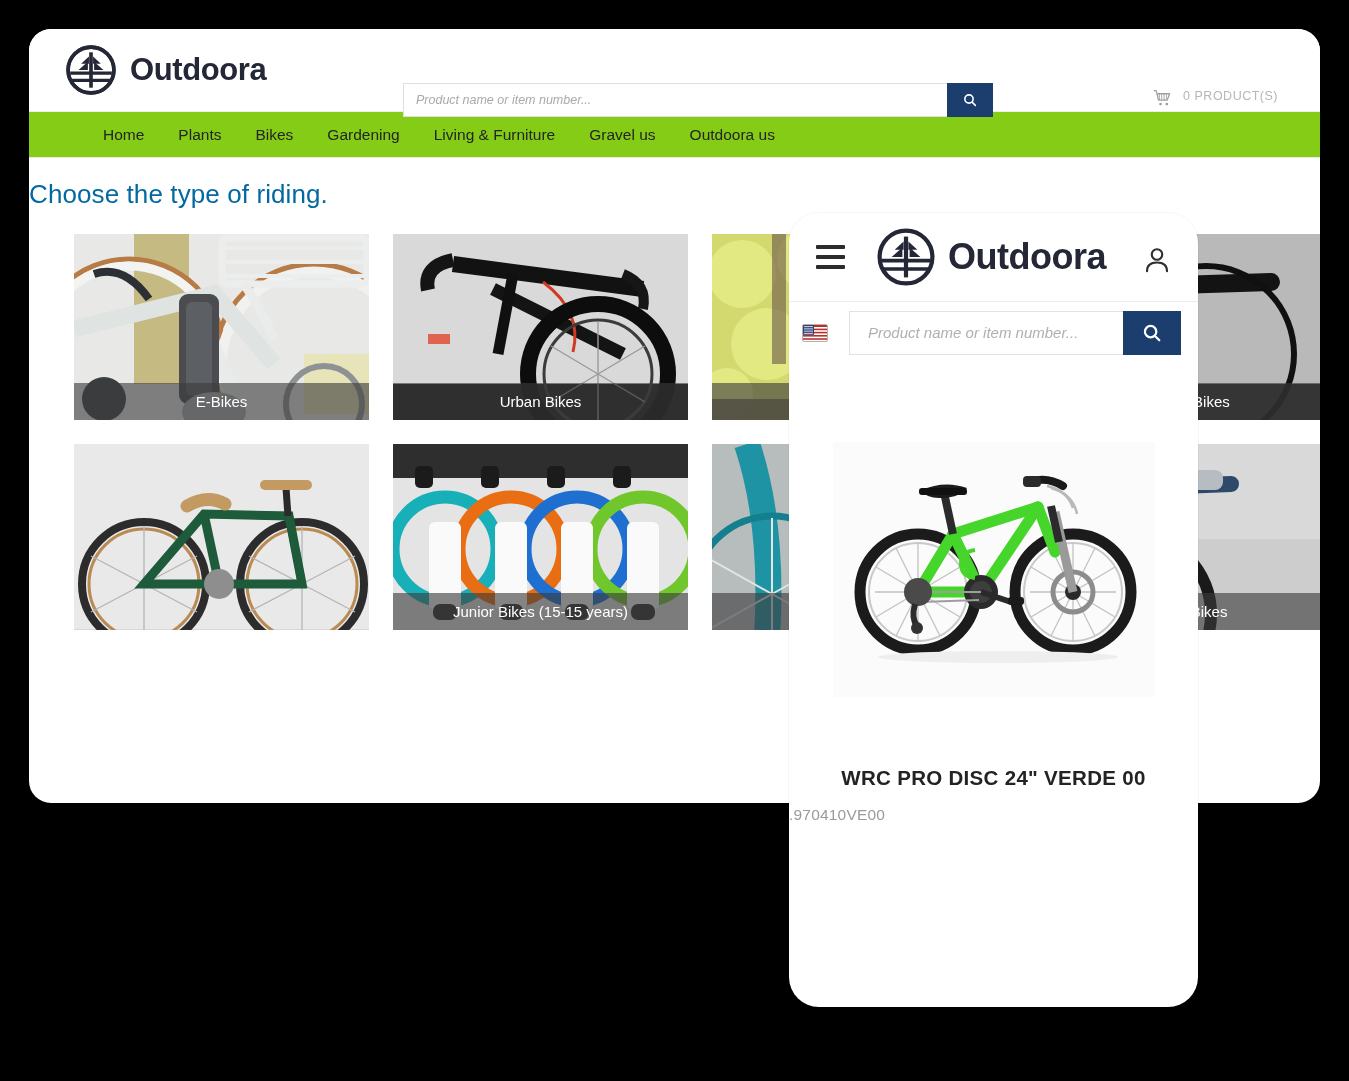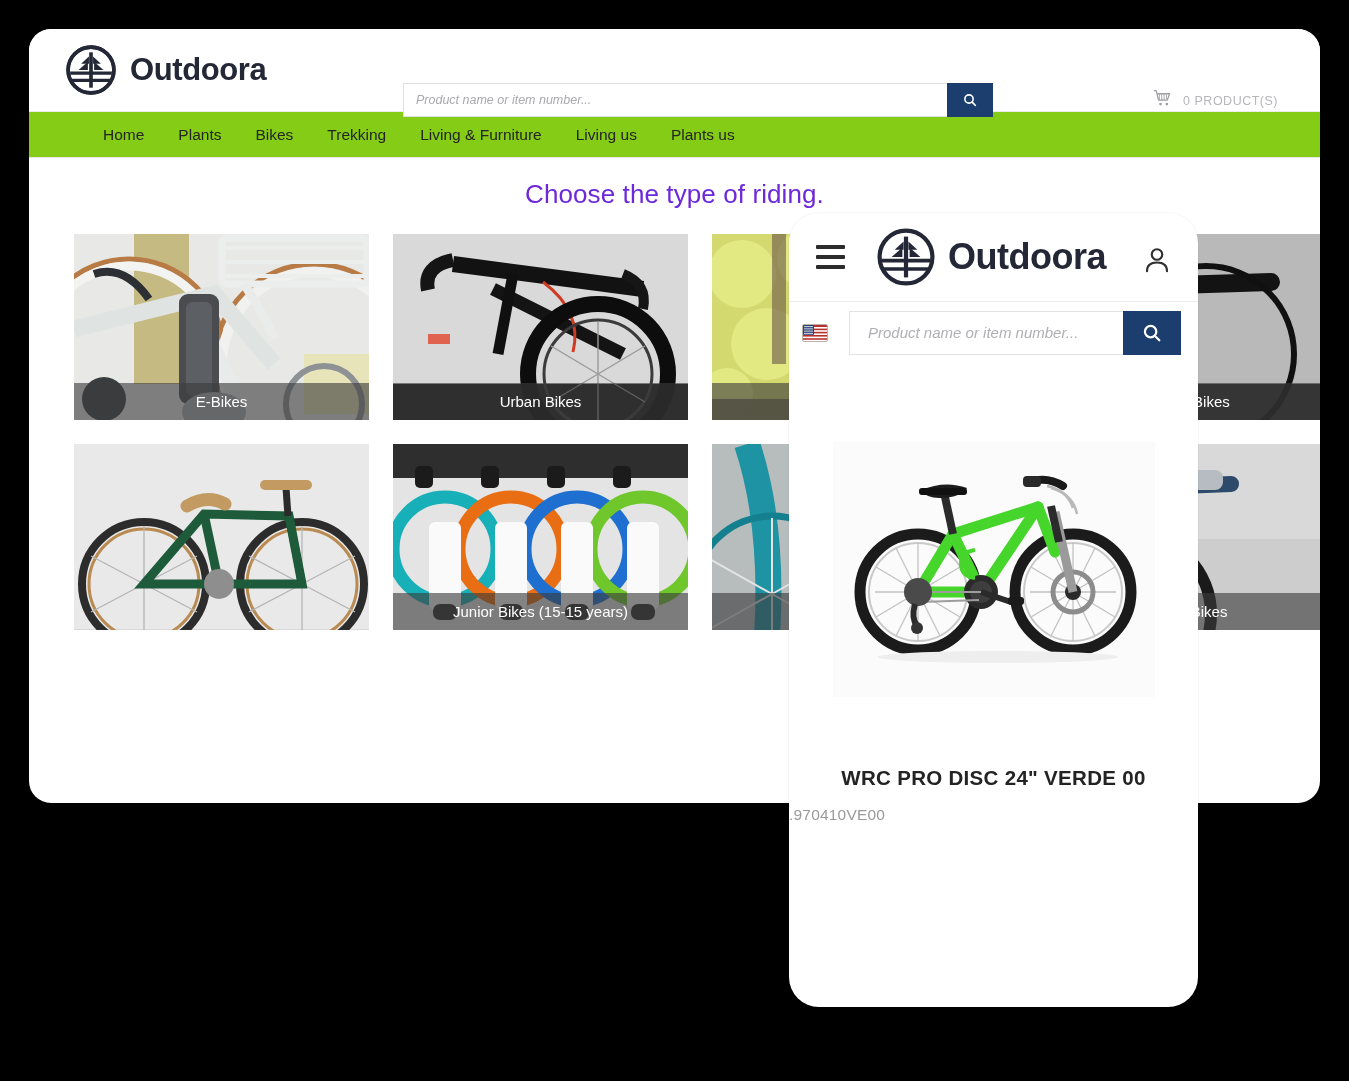--- a/index.html
+++ b/index.html
@@ -47,43 +47,43 @@
     font-family: "Liberation Sans", sans-serif;
   }
   .dk-search input::placeholder { color: #a9a9ae; font-style: italic; }
   .dk-search-btn {
     width: 46px; background: #1b3e6f; border: none; cursor: pointer;
     display: flex; align-items: center; justify-content: center;
   }
 
   .dk-cart {
     position: absolute; right: 42px; top: 60px;
-    display: flex; align-items: flex-end; gap: 11px;
+    display: flex; align-items: flex-start; gap: 11px;
     color: #b6b6bb; font-size: 12.5px; letter-spacing: 0.5px;
   }
 
   
   .dk-nav {
     height: 47px;
     background: #84cc16;
     border-top: 1px solid #ececec;
     border-bottom: 1px solid #e7e7e7;
     display: flex; align-items: center;
     padding: 0 74px; gap: 34px;
   }
   .dk-nav a {
     font-size: 15.5px; color: #242424; text-decoration: none;
     white-space: nowrap;
   }
 
   
   .dk-main { padding: 0; position: relative; height: 100%; }
   .dk-title {
-    text-align: center; font-size: 26px; font-weight: 400;
-    color: #6d28d9; padding: 21px 0 24px;
+    font-size: 26px; font-weight: 400;
+    color: #0369a1; padding: 21px 0 24px;
     letter-spacing: 0.1px;
   }
 
   .cat-grid {
     display: grid;
     grid-template-columns: repeat(4, 295px);
     gap: 24px 24px;
     padding: 0 45px;
   }
   .cat-card {
@@ -206,24 +206,24 @@
         </svg>
       </span>
       <span>0 PRODUCT(S)</span>
     </div>
   </div>
 
   <nav class="dk-nav">
     <a href="#">Home</a>
     <a href="#">Plants</a>
     <a href="#">Bikes</a>
-    <a href="#">Trekking</a>
+    <a href="#">Gardening</a>
     <a href="#">Living &amp; Furniture</a>
-    <a href="#">Living us</a>
-    <a href="#">Plants us</a>
+    <a href="#">Gravel us</a>
+    <a href="#">Outdoora us</a>
   </nav>
 
   <div class="dk-main">
     <h1 class="dk-title">Choose the type of riding.</h1>
 
     <div class="cat-grid">
 
       <div class="cat-card">
         <svg class="cat-photo" viewBox="0 0 295 217" preserveAspectRatio="none">
           <rect width="295" height="217" fill="#e8e9e7"></rect>

